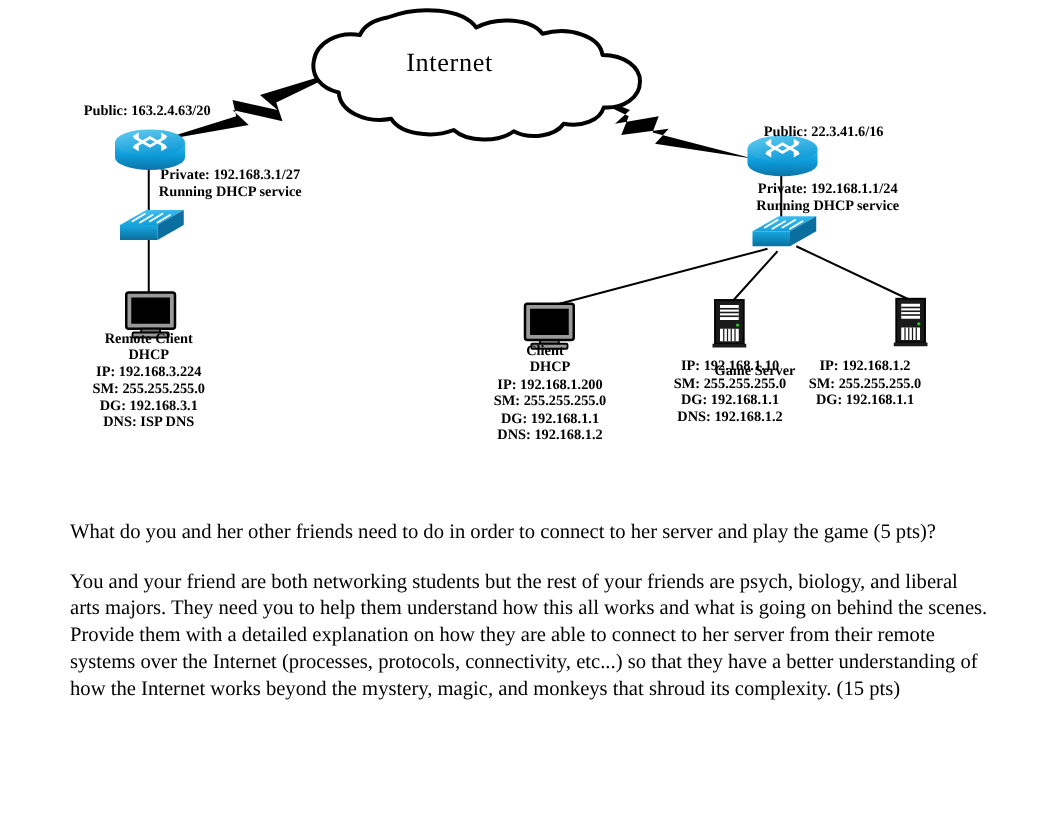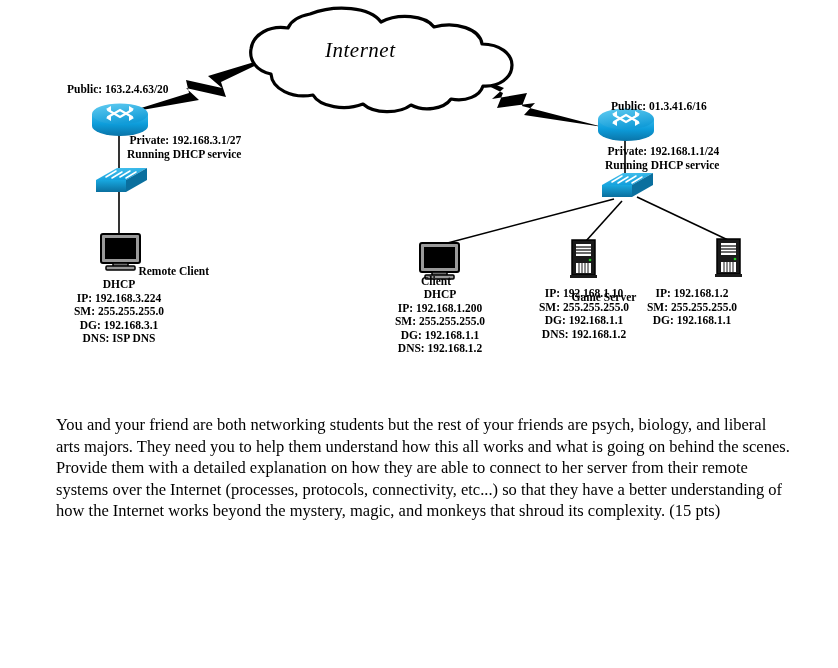--- a/index.html
+++ b/index.html
@@ -40,32 +40,31 @@
     font-size: 11.5px;
     line-height: 13.5px;
     color: #000000;
     white-space: pre;
   }
   .diag-label.center {
     text-align: center;
     white-space: pre-line;
   }
   .diag-label.left {
-    text-align: right;
+    text-align: center;
     white-space: pre-line;
   }
 
   .cloud-text {
     position: absolute;
     font-family: "Liberation Serif", "DejaVu Serif", serif;
     font-size: 21px;
     font-weight: normal;
     color: #000000;
     letter-spacing: 0.5px;
-    font-style: italic;
   }
 
   
   #prose {
     position: absolute;
     left: 56px;
     top: 414px;
     width: 736px;
     font-family: "Liberation Serif", "DejaVu Serif", serif;
     font-size: 16.5px;
@@ -253,26 +252,26 @@
     </g>
   </svg>
 
   <div class="cloud-text" style="left:325px; top:38px;">Internet</div>
 
   <div class="diag-label left" style="left:67px; top:83px;">Public: 163.2.4.63/20</div>
 
   <div class="diag-label left" style="left:127px; top:134px;">Private: 192.168.3.1/27
 Running DHCP service</div>
 
-  <div class="diag-label left" style="left:611px; top:100px;">Public: 01.3.41.6/16</div>
+  <div class="diag-label left" style="left:611px; top:100px;">Public: 22.3.41.6/16</div>
 
   <div class="diag-label left" style="left:605px; top:145px;">Private: 192.168.1.1/24
 Running DHCP service</div>
 
-  <div class="diag-label center" style="left:29px; top:265px; width:180px;text-align:right;">Remote Client</div>
+  <div class="diag-label center" style="left:29px; top:265px; width:180px;">Remote Client</div>
   <div class="diag-label center" style="left:29px; top:278px; width:180px;">DHCP
 IP: 192.168.3.224
 SM: 255.255.255.0
 DG: 192.168.3.1
 DNS: ISP DNS</div>
 
   <div class="diag-label center" style="left:346px; top:275px; width:180px;">Client</div>
   <div class="diag-label center" style="left:350px; top:288px; width:180px;">DHCP
 IP: 192.168.1.200
 SM: 255.255.255.0
@@ -285,14 +284,15 @@
 DG: 192.168.1.1
 DNS: 192.168.1.2</div>
 
   <div class="diag-label center" style="left:602px; top:287px; width:180px;">IP: 192.168.1.2
 SM: 255.255.255.0
 DG: 192.168.1.1</div>
 
 </div>
 
 <div id="prose">
+  <p>What do you and her other friends need to do in order to connect to her server and play the game (5 pts)?</p>
   <p>You and your friend are both networking students but the rest of your friends are psych, biology, and liberal arts majors.  They need you to help them understand how this all works and what is going on behind the scenes.  Provide them with a detailed explanation on how they are able to connect to her server from their remote systems over the Internet (processes, protocols, connectivity, etc...) so that they have a better understanding of how the Internet works beyond the mystery, magic, and monkeys that shroud its complexity. (15 pts)</p>
 </div>
 
 </body></html>

